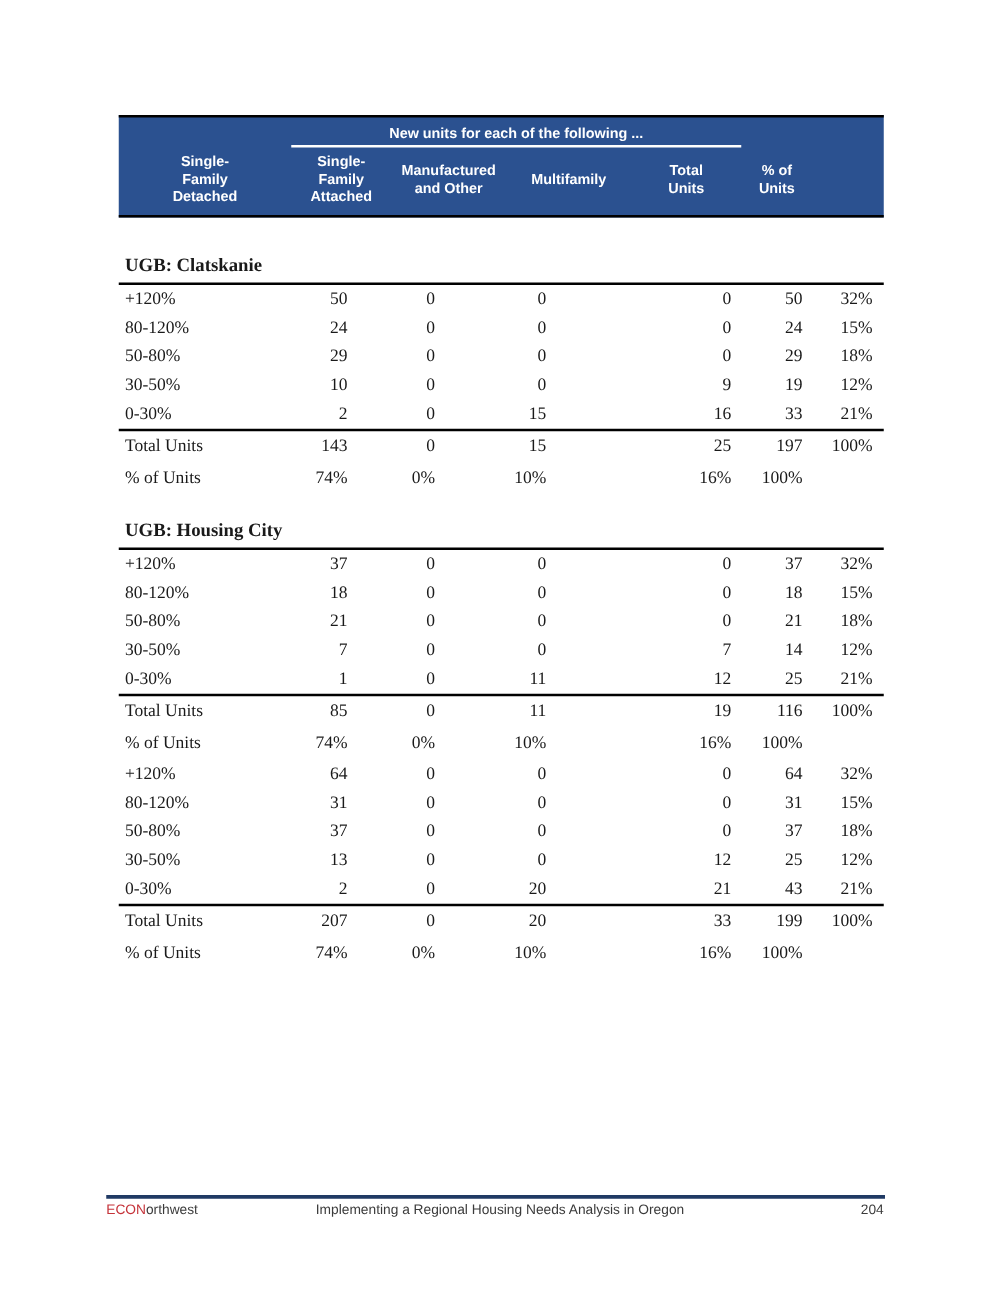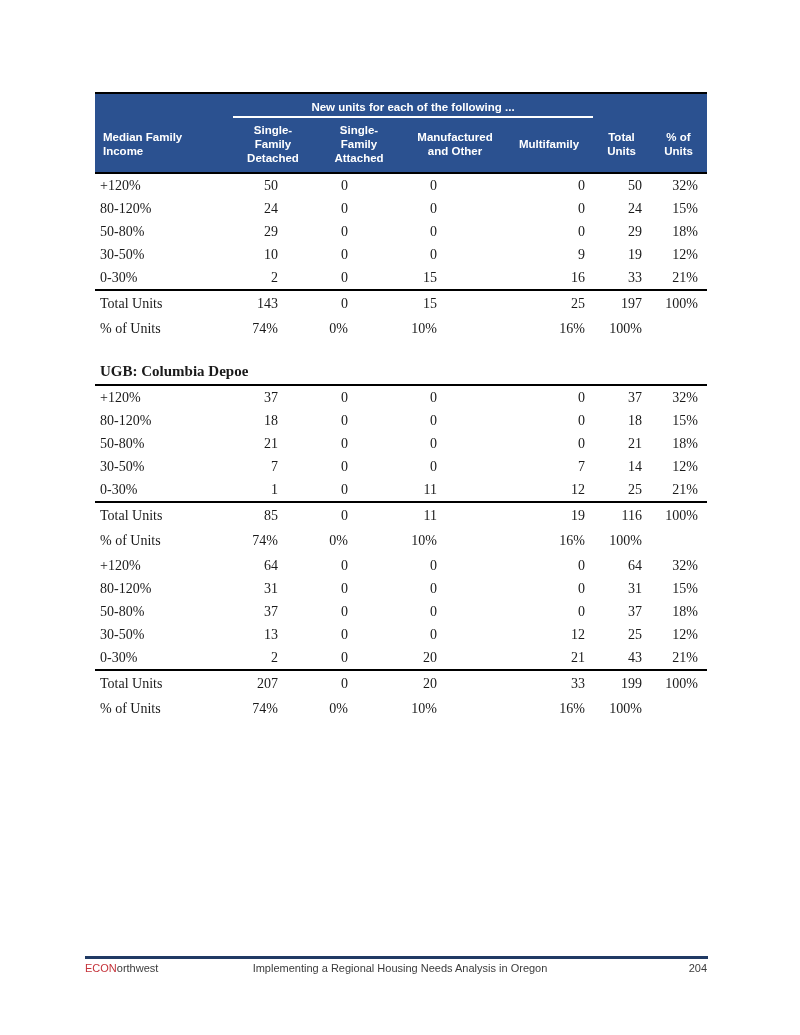--- a/index.html
+++ b/index.html
@@ -123,39 +123,38 @@
 <div class="page">
 
   <div class="doc-table">
     <div class="thead">
       <div class="thead-row1">
         <div></div>
         <div class="span-header">New units for each of the following ...</div>
         <div></div>
       </div>
       <div class="thead-row2" id="thead-cols">
-          <div class="th c1">Median Family
-Income</div>
           <div class="th c2">Single-
 Family
 Detached</div>
           <div class="th c3">Single-
 Family
 Attached</div>
           <div class="th c4">Manufactured
 and Other</div>
           <div class="th c5">Multifamily</div>
           <div class="th c6">Total
 Units</div>
           <div class="th c7">% of
 Units</div>
         </div>
     </div>
     <div id="sections">
         <div class="section">
+          <div class="section-title first">UGB: Clatskanie</div>
           <div class="row">
             <div class="cell c1">+120%</div>
             <div class="cell num c2">50</div>
             <div class="cell num c3">0</div>
             <div class="cell num c4">0</div>
             <div class="cell num c5">0</div>
             <div class="cell num c6">50</div>
             <div class="cell num c7">32%</div>
           </div>
           <div class="row">
@@ -207,21 +206,21 @@
             <div class="cell c1">% of Units</div>
             <div class="cell num c2">74%</div>
             <div class="cell num c3">0%</div>
             <div class="cell num c4">10%</div>
             <div class="cell num c5">16%</div>
             <div class="cell num c6">100%</div>
             <div class="cell num c7"></div>
           </div>
         </div>
         <div class="section">
-          <div class="section-title later">UGB: Columbia Depoe</div>
+          <div class="section-title later">UGB: Housing City</div>
           <div class="row">
             <div class="cell c1">+120%</div>
             <div class="cell num c2">37</div>
             <div class="cell num c3">0</div>
             <div class="cell num c4">0</div>
             <div class="cell num c5">0</div>
             <div class="cell num c6">37</div>
             <div class="cell num c7">32%</div>
           </div>
           <div class="row">

